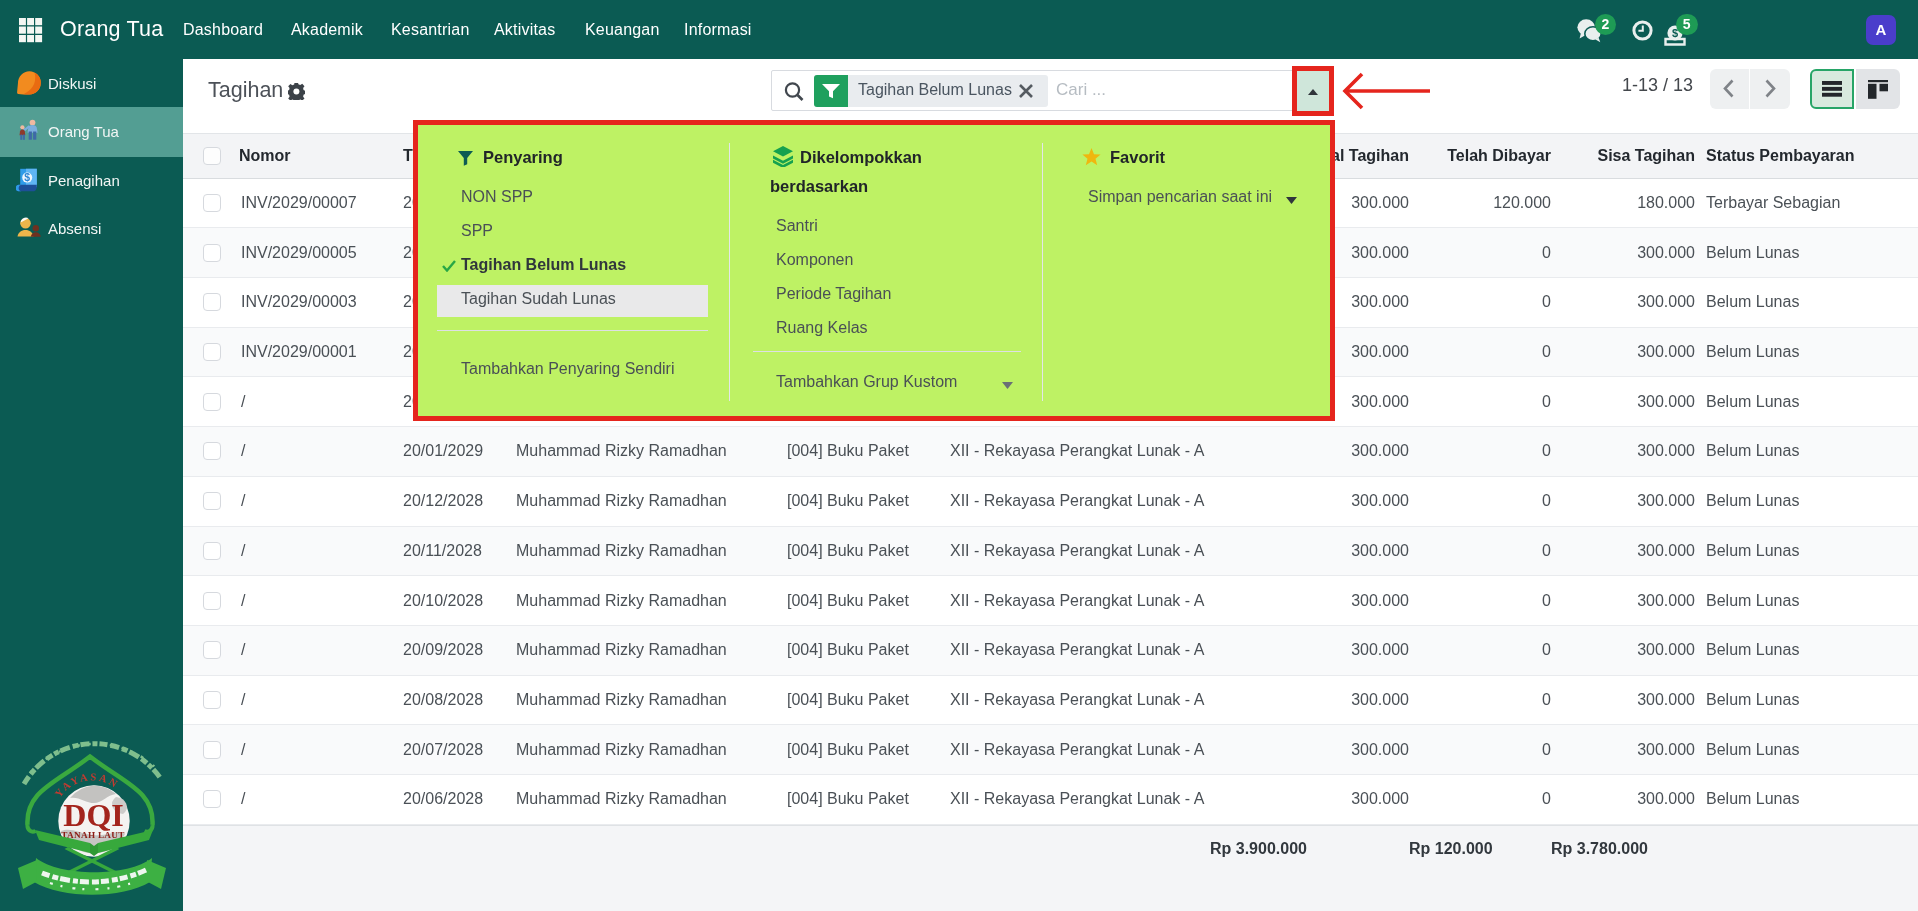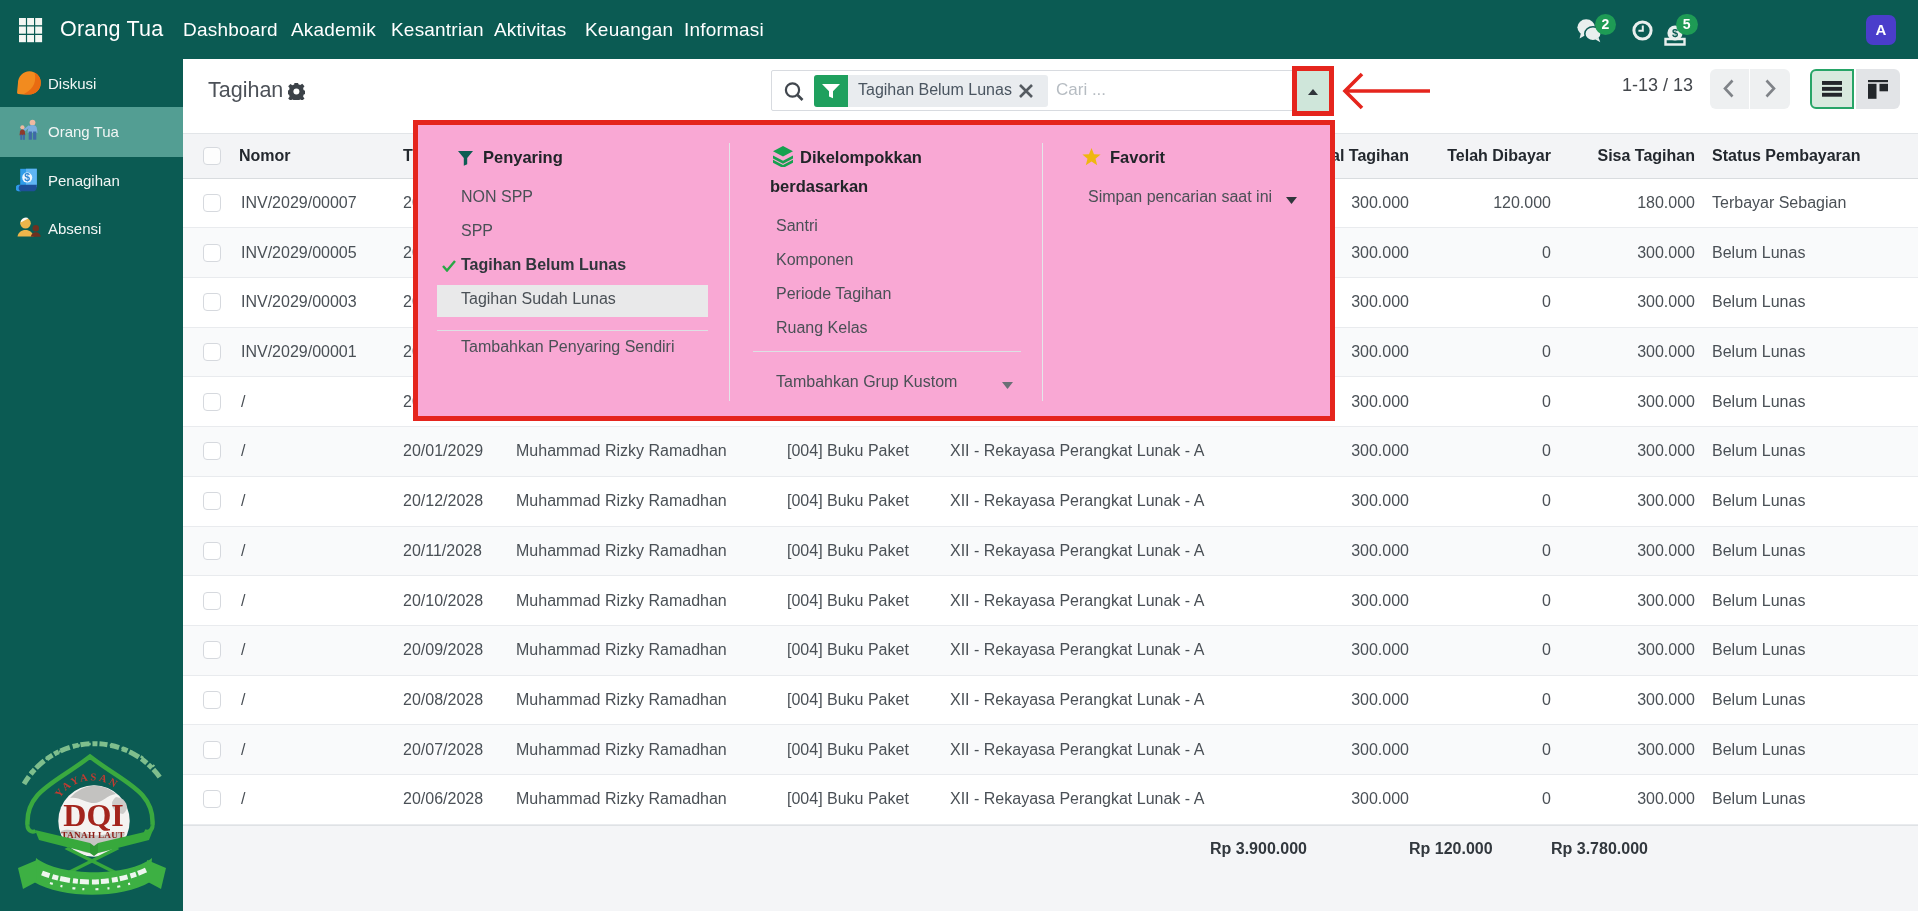--- a/index.html
+++ b/index.html
@@ -1,20 +1,20 @@
 <!DOCTYPE html>
 <html><head><meta charset="utf-8"><title>Tagihan</title><style>
 *{margin:0;padding:0;box-sizing:border-box}
 html,body{width:1918px;height:911px;overflow:hidden;background:#fff;
   font-family:"Liberation Sans",sans-serif;-webkit-font-smoothing:antialiased}
 #page{position:relative;width:1918px;height:911px;overflow:hidden}
 .abs{position:absolute}
 
 #nav{position:absolute;left:0;top:0;width:1918px;height:59px;background:#0b5b53;z-index:30}
-.navlink{position:absolute;top:0;height:59px;line-height:59px;color:#fff;font-size:19px;letter-spacing:0.2px}
+.navlink{position:absolute;top:0;height:59px;line-height:59px;color:#fff;font-size:16px;letter-spacing:0.2px}
 
 #side{position:absolute;left:0;top:59px;width:183px;height:852px;background:#0b5b53;z-index:20}
 .sitem{position:absolute;left:0;width:203px;height:48px;color:#f2f6f5;font-size:15px}
 .sitem .lbl{position:absolute;left:48px;top:50%;transform:translateY(-50%)}
 .sitem .ic{position:absolute;left:16px;top:50%;transform:translateY(-50%);width:26px;height:26px}
 
 #title{position:absolute;left:208px;top:78px;font-size:21.5px;color:#4c5158;z-index:5}
 #searchbar{position:absolute;left:771px;top:70px;width:561px;height:41px;background:#fff;
   border:1px solid #d8dbe0;border-radius:2px;z-index:5}
 .chipgrp{position:absolute;left:42px;top:4px;height:32px;background:#e9ecef;border-radius:3px}
@@ -25,27 +25,27 @@
 #tbl{position:absolute;left:183px;top:133px;width:1735px;z-index:1}
 .trow{display:grid;grid-template-columns:56px 164px 113px 271px 163px 260px 199px 142px 144px 223px;
   align-items:center;height:49.73px;border-bottom:1px solid #e9ebee;color:#4a5056;font-size:16px;background:#fff}
 .trow.alt{background:#f9fafb}
 .thead{height:45.5px;background:#f3f4f6;border-top:1px solid #e2e5e8;border-bottom:1px solid #d9dcdf;color:#23282e;font-weight:bold;font-size:16px}
 .trow>div{white-space:nowrap;overflow:visible}
 .c-num{padding-left:2px}
 .thead .c-num{padding-left:0px}
 .c-date{padding-left:0px}
 .c-r{text-align:right}
-.c-st{padding-left:17px}
+.c-st{padding-left:11px}
 .cbx{width:18px;height:18px;border:1px solid #d6d9de;border-radius:4px;margin-left:20px;background:#fff}
 #tfoot{position:absolute;left:183px;top:825px;width:1735px;height:86px;background:#f4f5f7;
   border-top:1px solid #dfe2e5;z-index:1}
 #tfoot .tot{position:absolute;top:14px;font-weight:bold;font-size:16px;color:#32383e;text-align:left}
 
-#ddpanel{position:absolute;left:418px;top:125px;width:912px;height:291px;background:#f9a8d4;z-index:10}
+#ddpanel{position:absolute;left:418px;top:125px;width:912px;height:291px;background:#bef264;z-index:10}
 .ddhead{position:absolute;font-size:16.5px;font-weight:bold;color:#212529;white-space:nowrap}
 .dditem{position:absolute;font-size:16px;color:#4a5056;white-space:nowrap}
 .ddrule-v{position:absolute;width:1px;background:#e3e6e9}
 .ddrule-h{position:absolute;height:1px;background:#dde0e4}
 .redbox{position:absolute;border:5px solid #e5251d;z-index:12}
 
 #caretbtn{position:absolute;left:1296px;top:71px;width:34px;height:40px;background:#cfe6da;z-index:11}
 </style></head>
 <body>
 <div id="page">
@@ -425,21 +425,21 @@
 <div class="ddhead" style="left:65px;top:23px">Penyaring</div>
 <div class="dditem" style="left:43px;top:63px">NON SPP</div>
 <div class="dditem" style="left:43px;top:97px">SPP</div>
 <svg class="abs" style="left:24px;top:135px" width="14" height="12" viewBox="0 0 14 12">
 <path d="M1 6l4 4.5L13 1" fill="none" stroke="#28a745" stroke-width="2.4"></path>
       </svg>
 <div class="dditem" style="left:43px;top:131px;font-weight:bold;color:#30363c">Tagihan Belum Lunas</div>
 <div class="abs" style="left:19px;top:160px;width:271px;height:32px;background:#e9e9ea"></div>
 <div class="dditem" style="left:43px;top:165px">Tagihan Sudah Lunas</div>
 <div class="ddrule-h" style="left:19px;top:205px;width:271px"></div>
-<div class="dditem" style="left:43px;top:213px">Tambahkan Penyaring Sendiri</div>
+<div class="dditem" style="left:43px;top:235px">Tambahkan Penyaring Sendiri</div>
 <div class="ddrule-v" style="left:311px;top:18px;height:258px"></div>
 <svg class="abs" style="left:355px;top:21px" width="20" height="21" viewBox="0 0 20 21">
 <path d="M10 0 20 5.2 10 10.4 0 5.2Z" fill="#15a14f"></path>
 <path d="M0 9.6 10 14.8 20 9.6v3L10 17.8 0 12.6Z" fill="#15a14f"></path>
 <path d="M0 13.8 10 19 20 13.8v3L10 22 0 16.8Z" fill="#15a14f"></path>
       </svg>
 <div class="ddhead" style="left:382px;top:23px">Dikelompokkan</div>
 <div class="ddhead" style="left:352px;top:52px">berdasarkan</div>
 <div class="dditem" style="left:358px;top:92px">Santri</div>
 <div class="dditem" style="left:358px;top:126px">Komponen</div>

